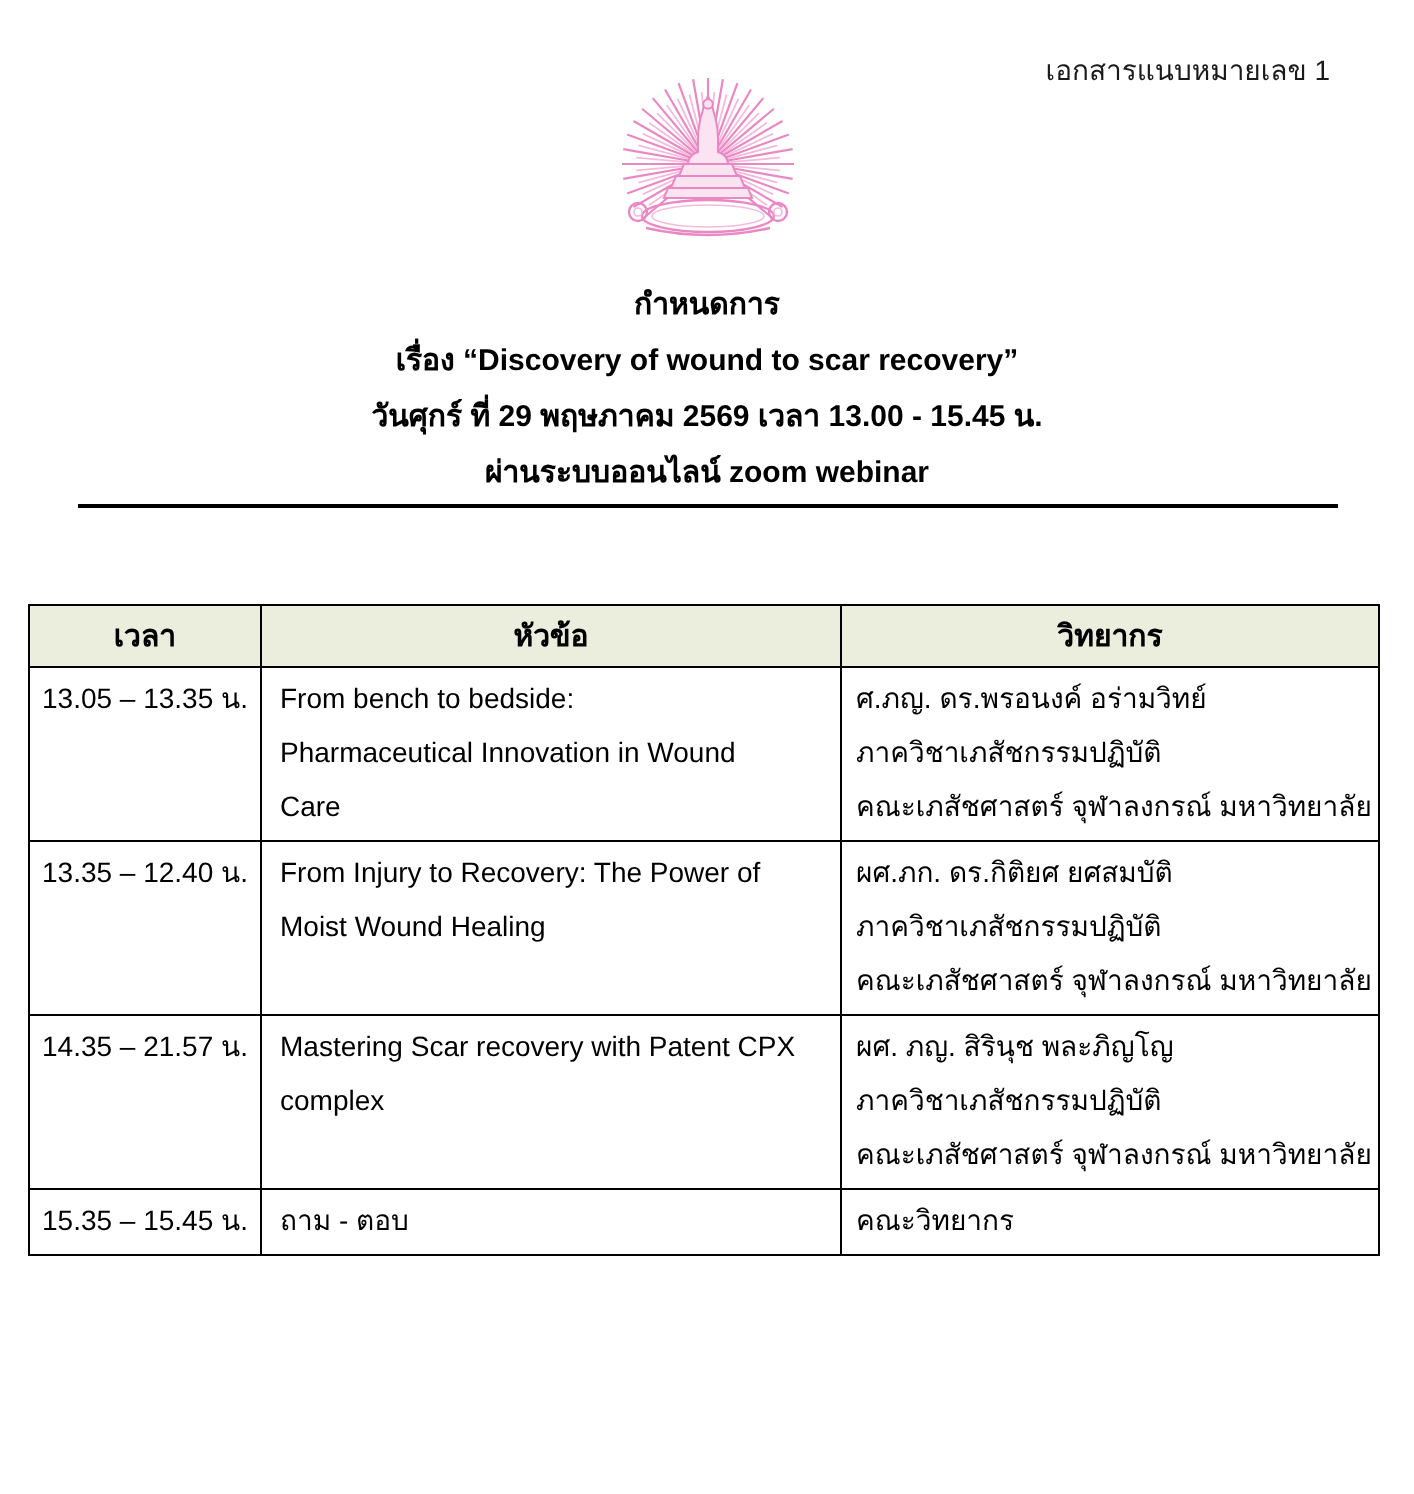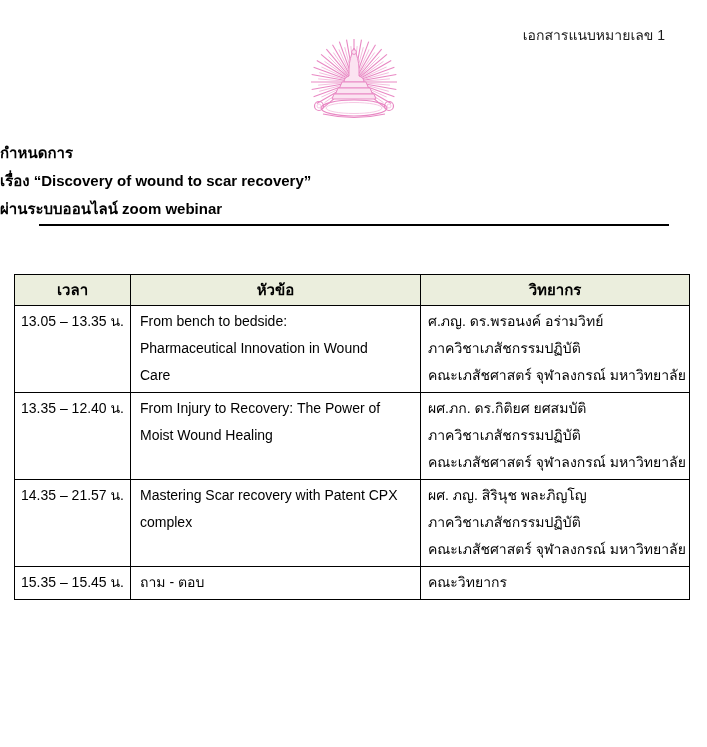--- a/index.html
+++ b/index.html
@@ -22,20 +22,21 @@
     position:absolute;top:24px;right:42px;
     font-size:14px;color:#1a1a1a;margin-left:15px;
   }
   .emblem{
     display:block;
     margin:36px auto 0 auto;
     width:124px;height:100px;
   }
   .header-block{
     margin-top:3px;
+    text-align:center;
     font-weight:bold;
     font-size:15px;
     line-height:28px;
   }
   .rule{
     width:630px;
     height:2px;
     background:var(--border);
     margin:1px auto 0 auto;
   }
@@ -145,20 +146,21 @@
   <path class="stroke" d="M31 78 Q62 85 93 78"></path>
   <circle cx="27" cy="70" r="4.5" class="stroke"></circle>
   <circle cx="97" cy="70" r="4.5" class="stroke"></circle>
   <circle cx="27" cy="70" r="2" class="stroke-thin"></circle>
   <circle cx="97" cy="70" r="2" class="stroke-thin"></circle>
 </svg>
 
 <div class="header-block">
   <div>กำหนดการ</div>
   <div>เรื่อง “Discovery of wound to scar recovery”</div>
+  <div>วันศุกร์ ที่ 29 พฤษภาคม 2569 เวลา 13.00 - 15.45 น.</div>
   <div>ผ่านระบบออนไลน์ zoom webinar</div>
 </div>
 
 <div class="rule"></div>
 
 <div class="table-wrap">
   <table class="schedule">
     <thead>
       <tr>
         <th class="col-time">เวลา</th>

